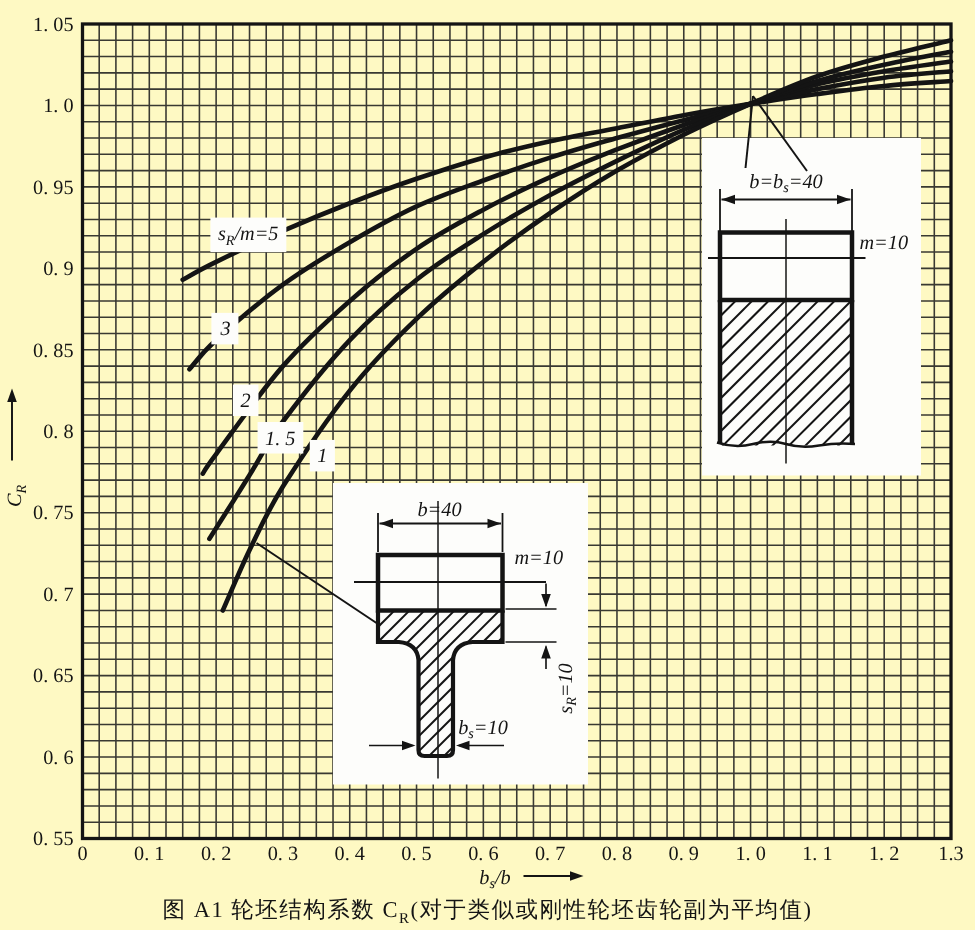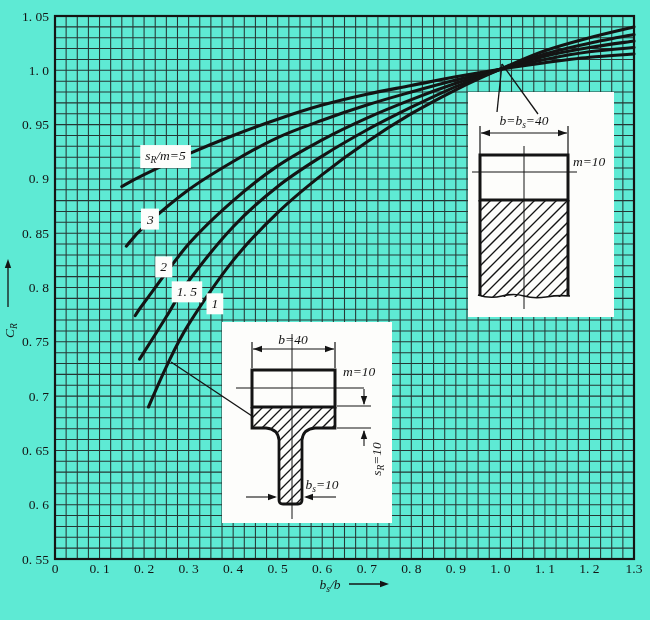--- a/index.html
+++ b/index.html
@@ -1,17 +1,17 @@
 <!DOCTYPE html>
 <html><head>
 <meta charset="utf-8">
 <style>
   html,body{margin:0;padding:0;background:#ffffff;}
   .page{
-    position:relative;width:650px;height:620px;background:#5eead4;
+    position:relative;width:650px;height:620px;background:#fef9c3;
     font-family:"Liberation Serif","DejaVu Serif",serif;color:#111;overflow:hidden;
   }
   .chart-svg{position:absolute;left:0;top:0;}
   .caption{
     position:absolute;left:0;top:597px;width:650px;text-align:center;
     font-size:15px;letter-spacing:1px;color:#141414;
   }
   .caption sub{font-size:10px;}
 </style>
 </head>
@@ -181,13 +181,14 @@
           <text x="0" y="0" fill="#141414" font-size="13.5" font-family="&quot;Liberation Serif&quot;,&quot;DejaVu Serif&quot;,serif" font-style="italic" text-anchor="middle"><tspan dy="0">s</tspan><tspan font-size="70%" dy="3" class="sub">R</tspan><tspan dy="-3">=10</tspan></text>
         </g>
         <line x1="246" y1="497" x2="275" y2="497" stroke="#141414" stroke-width="1.1"></line>
         <polygon points="277,497 268,493.8 268,500.2" fill="#141414"></polygon>
         <line x1="336" y1="497" x2="306" y2="497" stroke="#141414" stroke-width="1.1"></line>
         <polygon points="304,497 313,493.8 313,500.2" fill="#141414"></polygon>
         <text x="322" y="489" fill="#141414" font-size="13.5" font-family="&quot;Liberation Serif&quot;,&quot;DejaVu Serif&quot;,serif" font-style="italic" text-anchor="middle"><tspan dy="0">b</tspan><tspan font-size="70%" dy="3" class="sub">s</tspan><tspan dy="-3">=10</tspan></text>
         <line x1="292" y1="334" x2="292" y2="519" stroke="#141414" stroke-width="1"></line>
       </g>
     </svg>
+  <div class="caption" id="caption"><span>图 A1  轮坯结构系数 C</span><sub>R</sub><span>(对于类似或刚性轮坯齿轮副为平均值)</span></div>
 </div>
 
 </body></html>

